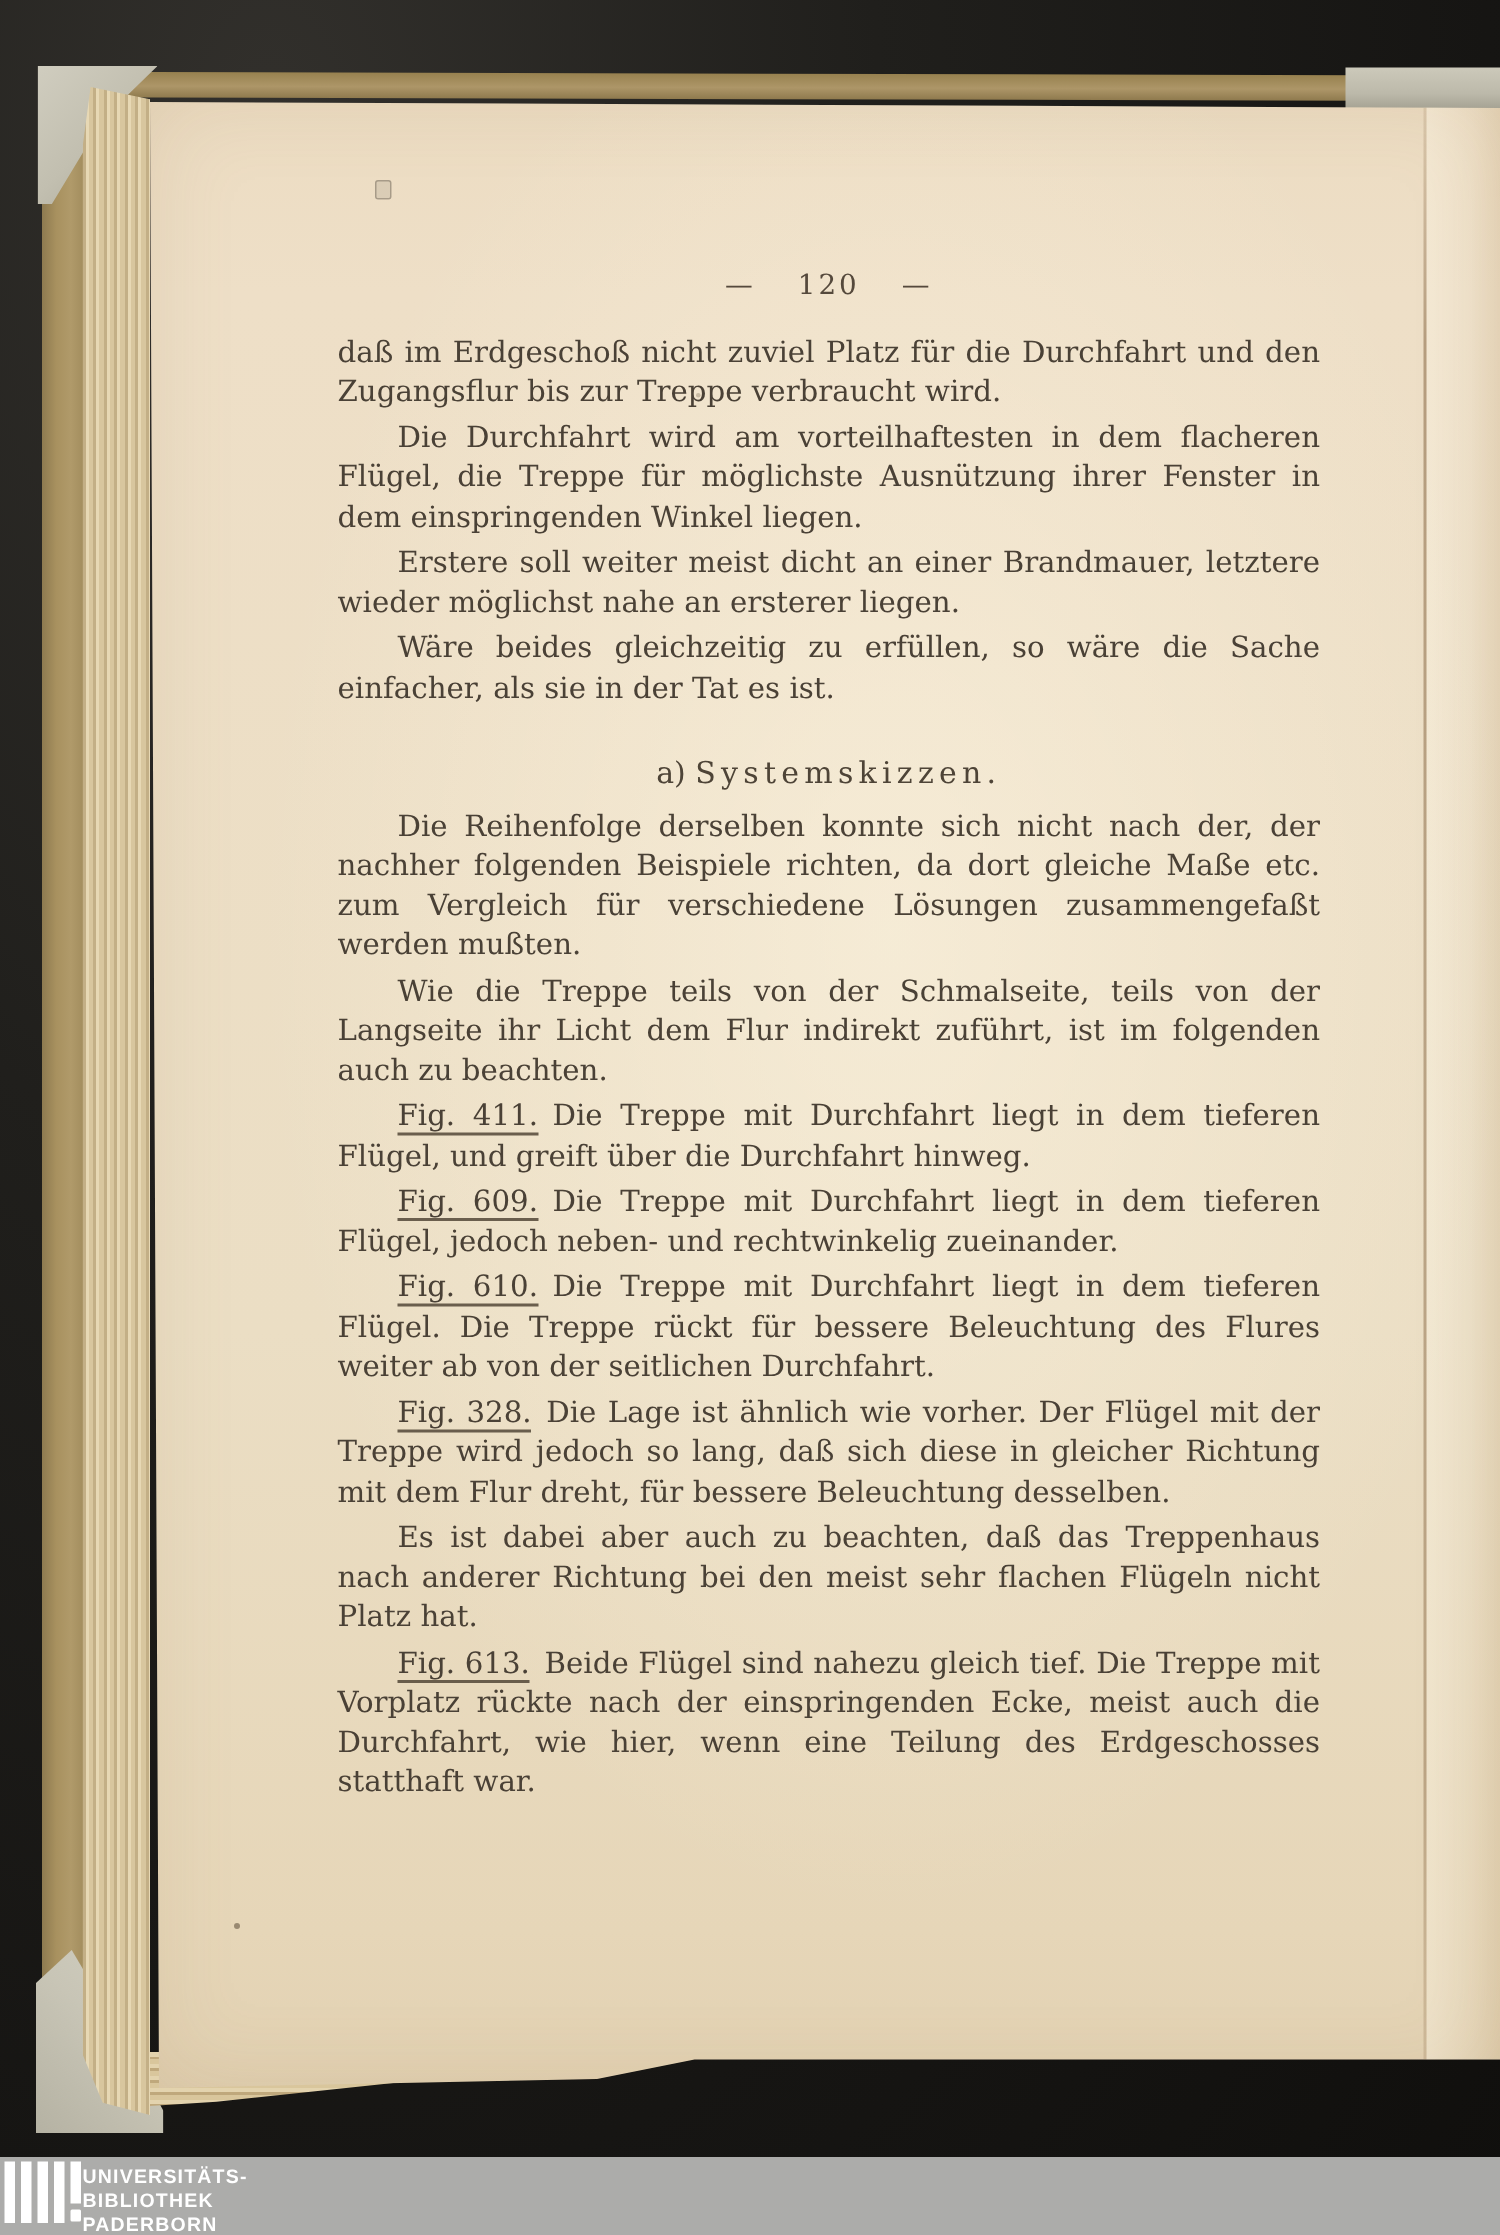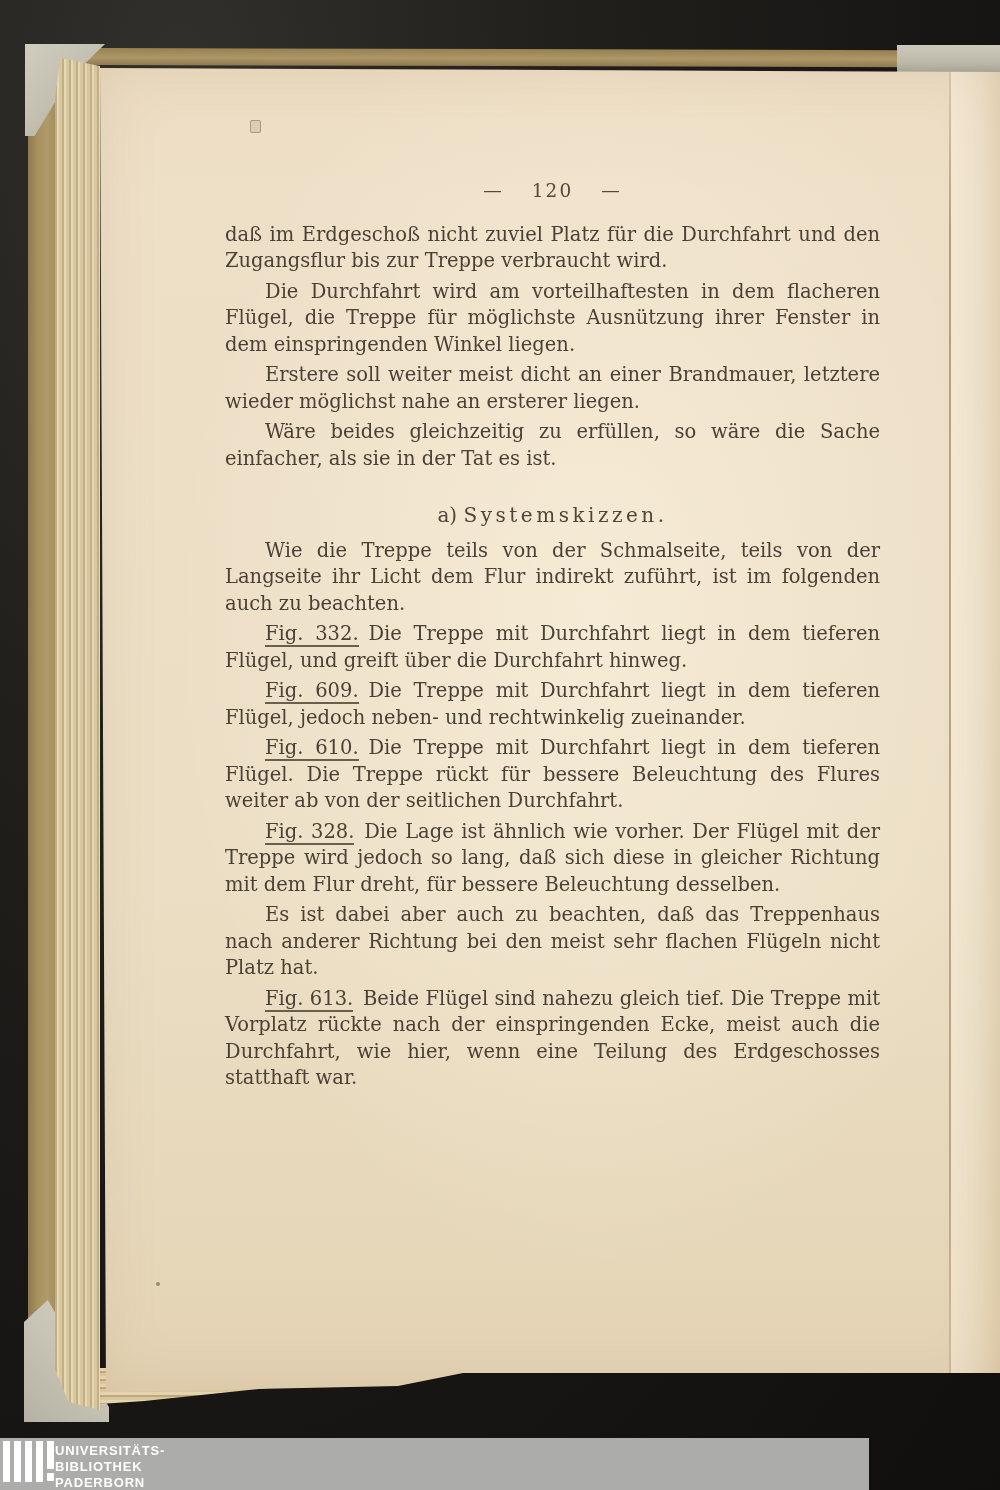--- a/index.html
+++ b/index.html
@@ -78,21 +78,21 @@
   .text-block p.plain{text-indent:0;}
   .text-block p.indent{text-indent:40px;}
   .text-block p.fig{text-indent:40px;}
   .text-block p.heading{
     text-align:center;text-indent:0;margin:30px 0 9px 0;font-size:20px;color:#4e4437;
   }
   .sperr{letter-spacing:3.5px;}
   .fig-label{border-bottom:2px solid rgba(82,70,55,0.85);}
   
   .wm-bar-strip{
-    position:absolute;left:0;top:1438px;width:869px;height:52px;
+    position:absolute;left:0;top:1438px;width:1000px;height:52px;
     background:#acacaa;
   }
   .wm-glyph{position:absolute;left:3px;top:3px;display:flex;gap:4px;}
   .wm-bar{width:7px;height:41px;background:#ffffff;}
   .wm-excl{display:flex;flex-direction:column;align-items:center;gap:4px;}
   .wm-excl .wm-bar{height:28px;}
   .wm-dot{width:7px;height:8px;background:#ffffff;border-radius:1px;}
   .wm-text{
     position:absolute;left:55px;top:5px;
     font-family:"Liberation Sans", sans-serif;font-weight:bold;
@@ -122,22 +122,23 @@
       <span>—</span>
       <span>120</span>
       <span>—</span>
     </div>
     <div id="paras">
         <p class="plain">daß im Erdgeschoß nicht zuviel Platz für die Durchfahrt und den Zugangsflur bis zur Treppe verbraucht wird.</p>
         <p class="indent">Die Durchfahrt wird am vorteilhaftesten in dem flacheren Flügel, die Treppe für möglichste Ausnützung ihrer Fenster in dem einspringenden Winkel liegen.</p>
         <p class="indent">Erstere soll weiter meist dicht an einer Brandmauer, letztere wieder möglichst nahe an ersterer liegen.</p>
         <p class="indent">Wäre beides gleichzeitig zu erfüllen, so wäre die Sache einfacher, als sie in der Tat es ist.</p>
         <p class="heading"><span>a) </span><span class="sperr">Systemskizzen.</span></p>
+        <p class="indent">Die Reihenfolge derselben konnte sich nicht nach der, der nachher folgenden Beispiele richten, da dort gleiche Maße etc. zum Vergleich für verschiedene Lösungen zusammengefaßt werden mußten.</p>
         <p class="indent">Wie die Treppe teils von der Schmalseite, teils von der Langseite ihr Licht dem Flur indirekt zuführt, ist im folgenden auch zu beachten.</p>
-        <p class="fig"><span class="fig-label">Fig. 332.</span> Die Treppe mit Durchfahrt liegt in dem tieferen Flügel, und greift über die Durchfahrt hinweg.</p>
+        <p class="fig"><span class="fig-label">Fig. 411.</span> Die Treppe mit Durchfahrt liegt in dem tieferen Flügel, und greift über die Durchfahrt hinweg.</p>
         <p class="fig"><span class="fig-label">Fig. 609.</span> Die Treppe mit Durchfahrt liegt in dem tieferen Flügel, jedoch neben- und rechtwinkelig zueinander.</p>
         <p class="fig"><span class="fig-label">Fig. 610.</span> Die Treppe mit Durchfahrt liegt in dem tieferen Flügel. Die Treppe rückt für bessere Beleuchtung des Flures weiter ab von der seitlichen Durchfahrt.</p>
         <p class="fig"><span class="fig-label">Fig. 328.</span> Die Lage ist ähnlich wie vorher. Der Flügel mit der Treppe wird jedoch so lang, daß sich diese in gleicher Richtung mit dem Flur dreht, für bessere Beleuchtung desselben.</p>
         <p class="indent">Es ist dabei aber auch zu beachten, daß das Treppenhaus nach anderer Richtung bei den meist sehr flachen Flügeln nicht Platz hat.</p>
         <p class="fig"><span class="fig-label">Fig. 613.</span> Beide Flügel sind nahezu gleich tief. Die Treppe mit Vorplatz rückte nach der einspringenden Ecke, meist auch die Durchfahrt, wie hier, wenn eine Teilung des Erdgeschosses statthaft war.</p>
       </div>
   </div>
 </div>
 
 <div class="wm-bar-strip">

